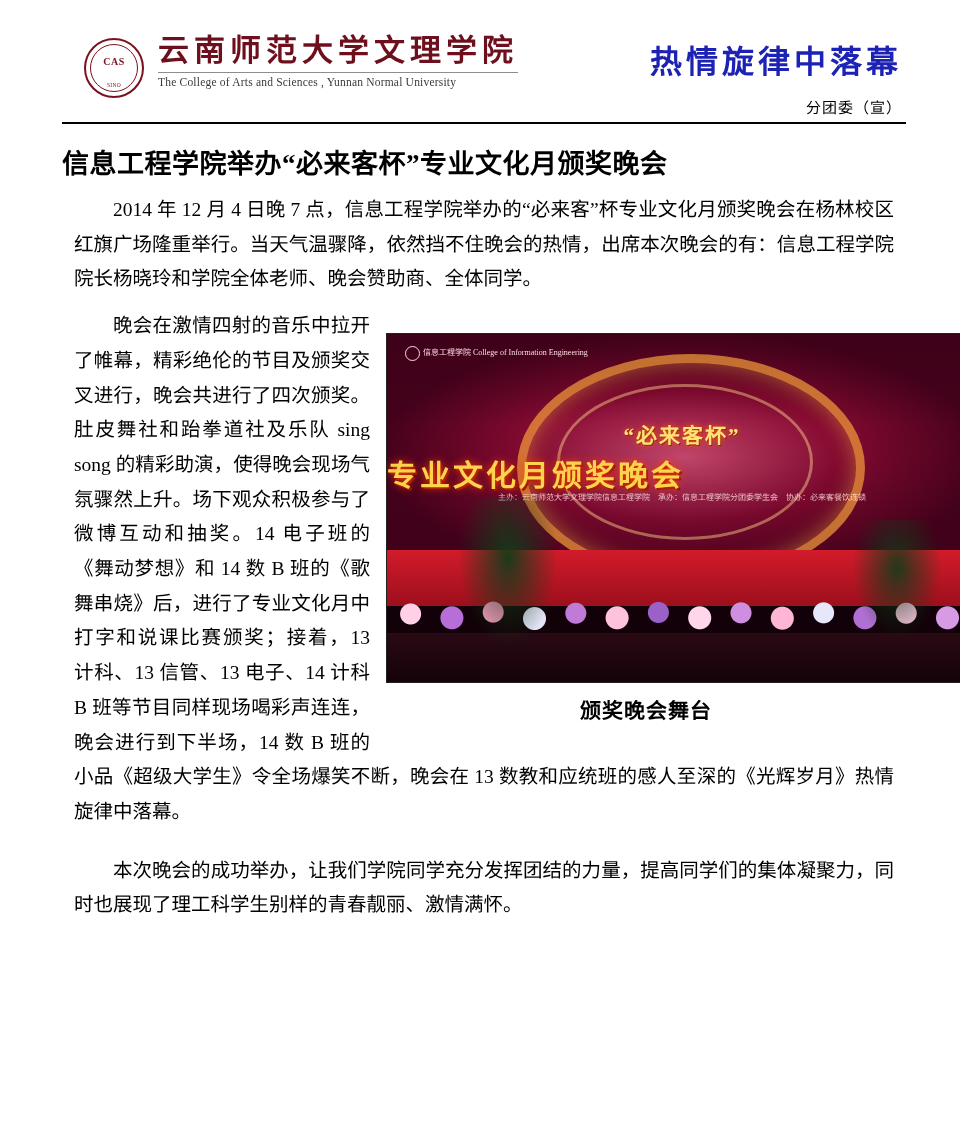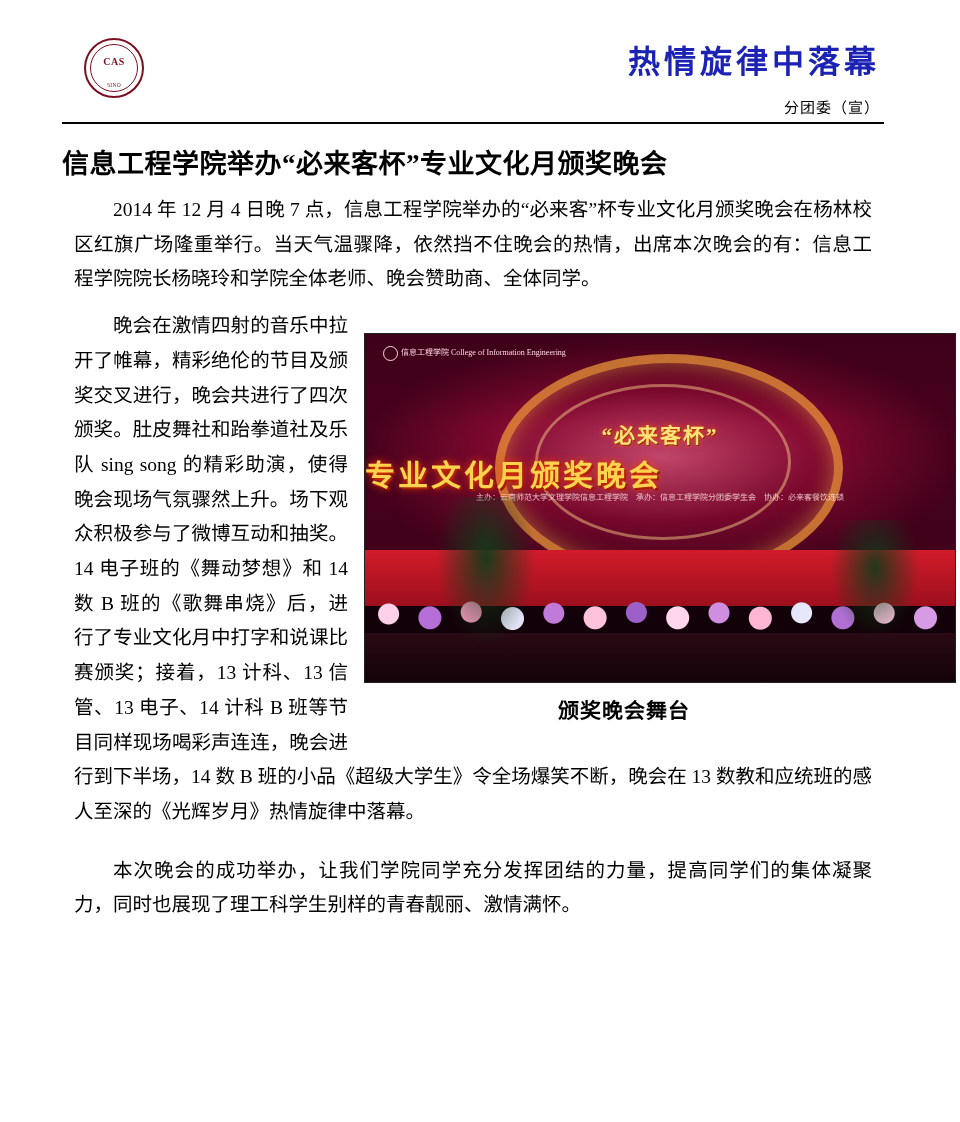--- a/index.html
+++ b/index.html
@@ -14,21 +14,21 @@
     font-family: "Liberation Serif", "DejaVu Serif", serif;
     color: #000000;
     position: relative;
     overflow: hidden;
   }
 
   .page {
     width: 960px;
     height: 1122px;
     box-sizing: border-box;
-    padding: 34px 76px 0 62px;
+    padding: 34px 54px 0 62px;
     position: relative;
   }
 
   
   .masthead {
     display: flex;
     align-items: flex-start;
     justify-content: space-between;
     height: 82px;
     padding-left: 22px;
@@ -299,20 +299,24 @@
 </head>
 <body>
 
 <div class="page">
 
   <div class="masthead">
     <div class="brand-left">
       <div class="seal">
         <div class="seal-text">CAS</div>
         <div class="seal-sub">SINO</div>
+      </div>
+      <div class="brand-names">
+        <div class="cn-name">云南师范大学文理学院</div>
+        <div class="en-name">The College of Arts and Sciences , Yunnan Normal University</div>
       </div>
     </div>
     <div class="brand-right">
       <div class="dept-name">热情旋律中落幕</div>
       <div class="dept-sub">分团委（宣）</div>
     </div>
   </div>
 
   <hr class="rule">
 

